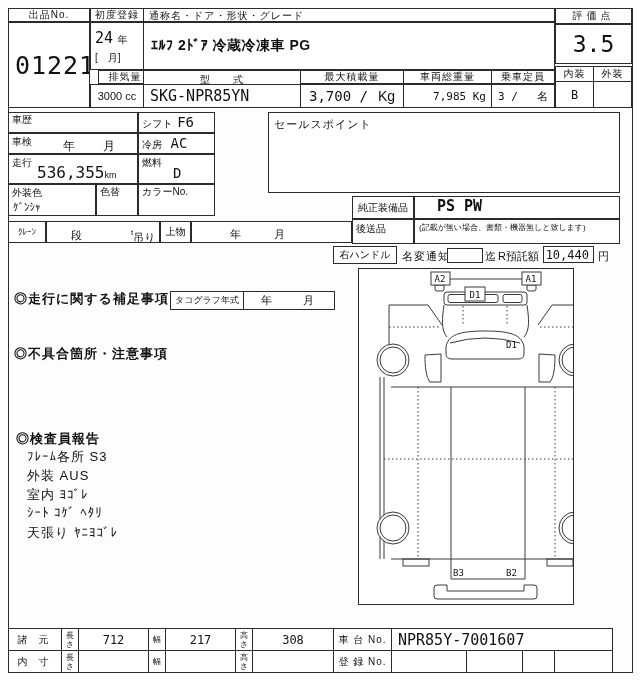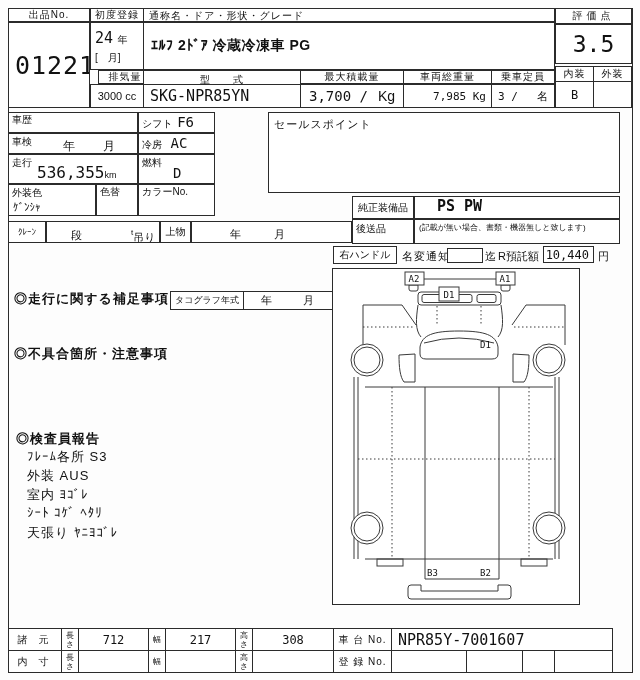--- a/index.html
+++ b/index.html
@@ -202,21 +202,21 @@
   </div>
   <span class="t note-bold" style="left:14px;top:345px;">◎不具合箇所・注意事項</span>
 
   <span class="t note-bold" style="left:16px;top:430px;">◎検査員報告</span>
   <span class="t insp-item" style="left:27px;top:448px;">ﾌﾚｰﾑ各所 S3</span>
   <span class="t insp-item" style="left:27px;top:467px;">外装 AUS</span>
   <span class="t insp-item" style="left:27px;top:486px;">室内 ﾖｺﾞﾚ</span>
   <span class="t insp-item" style="left:27px;top:505px;">ｼｰﾄ ｺｹﾞ ﾍﾀﾘ</span>
   <span class="t insp-item" style="left:27px;top:524px;">天張り ﾔﾆﾖｺﾞﾚ</span>
 
-  <div class="b" style="left:332px;top:268px;width:248px;height:337px;">
+  <div class="b" style="left:358px;top:268px;width:216px;height:337px;">
     <svg width="262" height="335" viewBox="0 0 262 335">
       <g stroke="#3a3a3a" stroke-width="1" fill="none">
 
         <line x1="21" y1="108" x2="21" y2="290"></line>
           <line x1="25" y1="108" x2="25" y2="290"></line>
         <line x1="222" y1="108" x2="222" y2="290"></line>
           <line x1="226" y1="108" x2="226" y2="290"></line>
 
         <line x1="32" y1="118" x2="220" y2="118"></line>
         <line x1="32" y1="290" x2="220" y2="290"></line>

